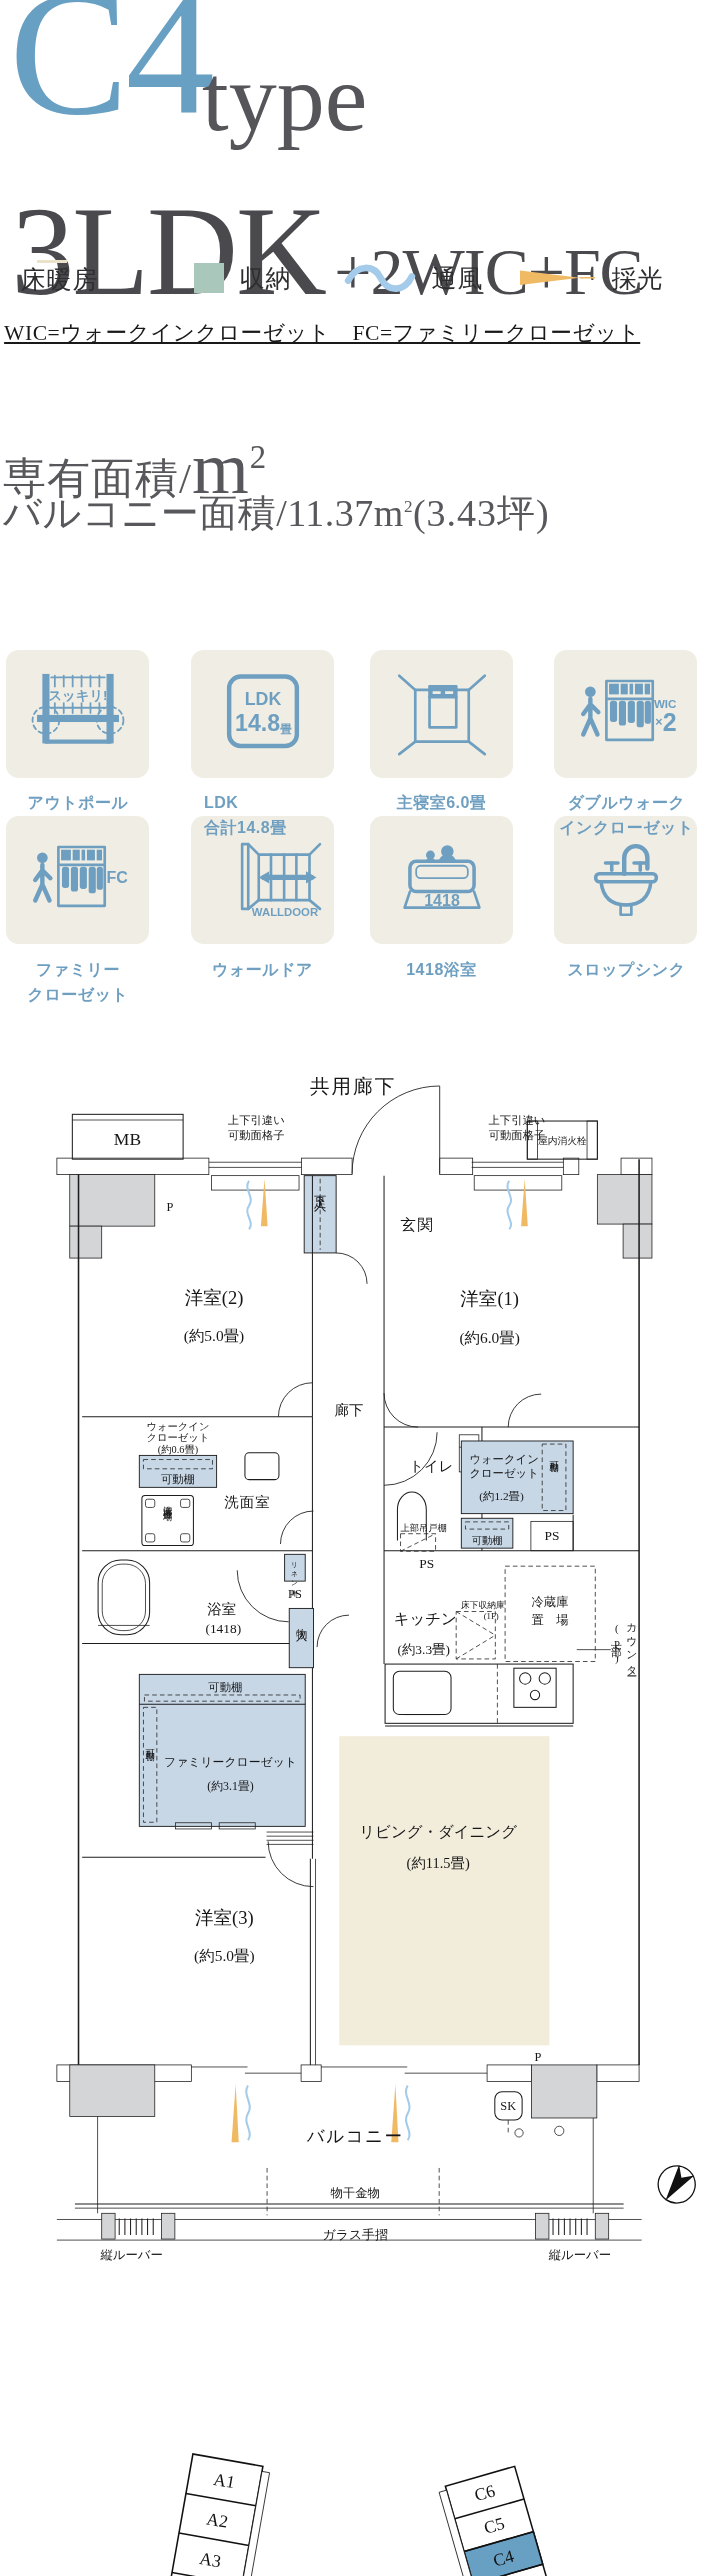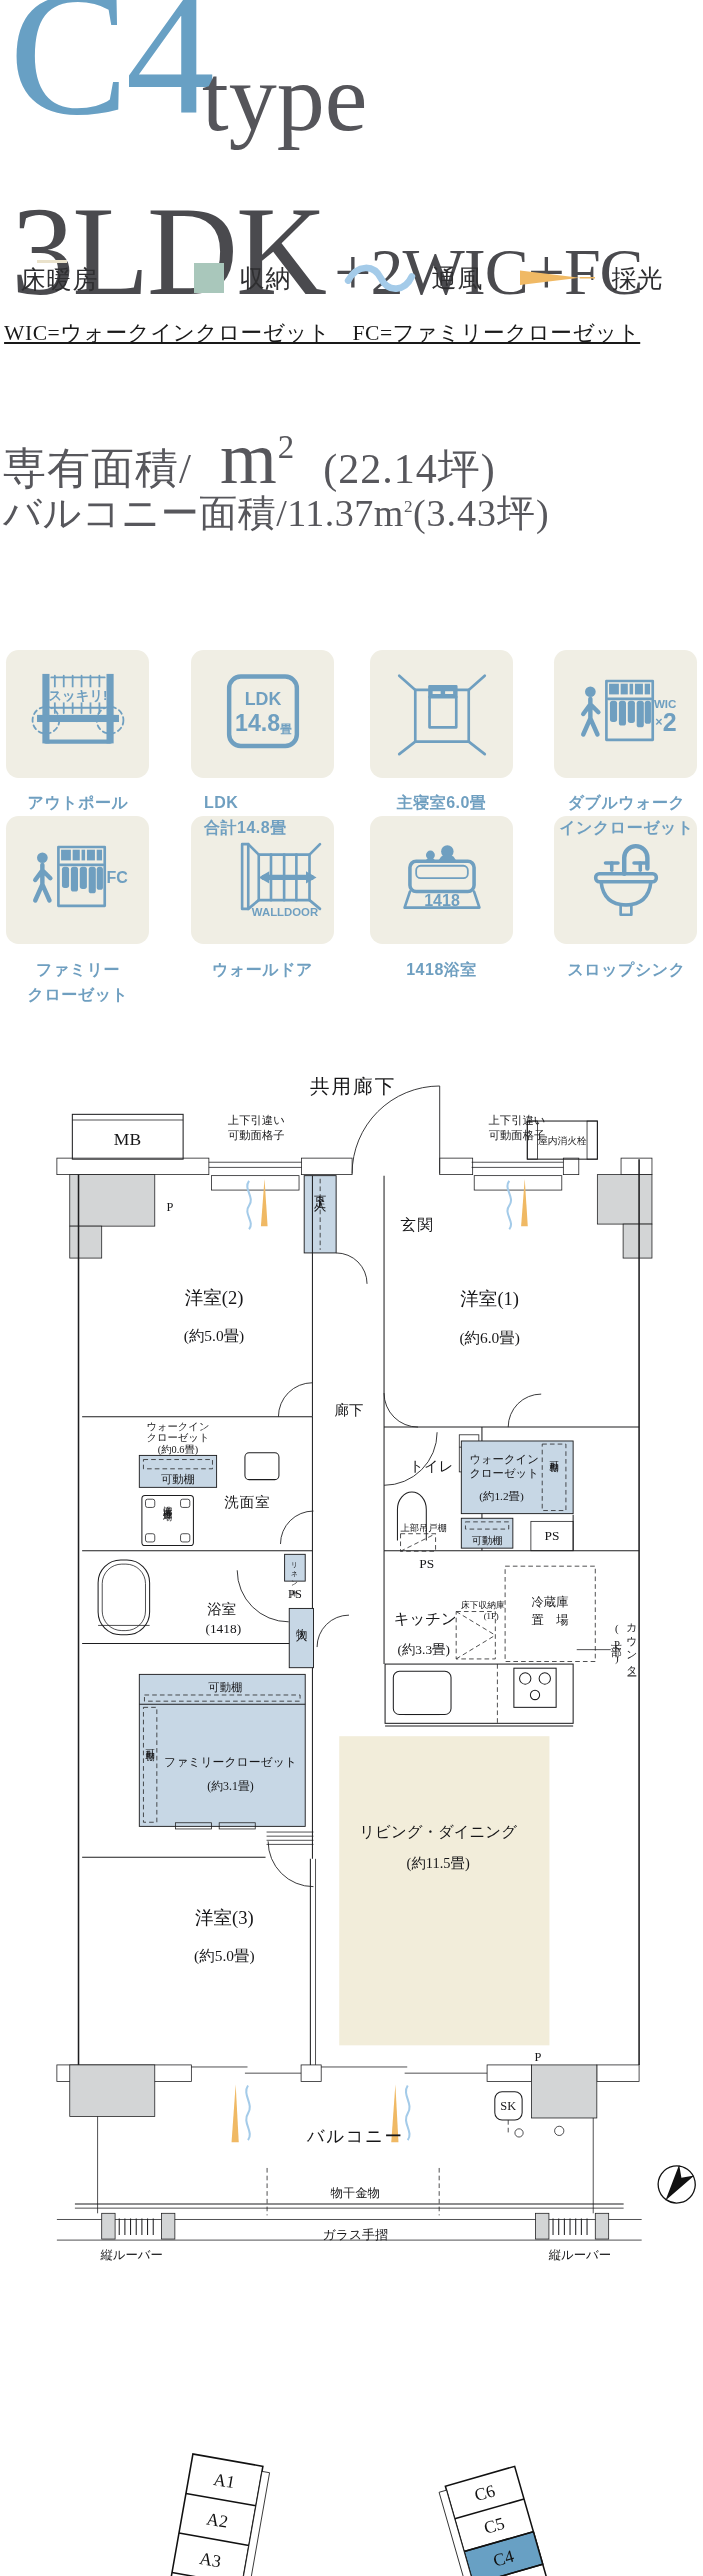--- a/index.html
+++ b/index.html
@@ -18,21 +18,21 @@
   .title-plan{left:11.3px;top:189px;display:flex;align-items:baseline;color:#4a4a4e;}
   .title-plan .main{font-size:126px;line-height:1;letter-spacing:-2.1px;}
   .title-plan .suffix{font-size:66px;line-height:1;margin-left:9.3px;letter-spacing:-1px;}
   
   .legend-item{position:absolute;top:260px;display:flex;align-items:center;height:36px;}
   .legend-item .swatch{width:30px;height:30px;}
   .legend-item .lab{font-size:25px;color:#2e2e30;margin-left:15.5px;letter-spacing:1px;}
   .legend-note{left:4.1px;top:318px;font-size:21.6px;color:#191919;letter-spacing:0.5px;text-decoration:underline;}
   
   .area-line{position:absolute;display:flex;align-items:baseline;color:#57575c;white-space:nowrap;}
-  .area1{left:3.1px;top:417px;gap:28px;}
+  .area1{left:3.1px;top:427px;}
   .area1 .lbl{font-size:43px;letter-spacing:1px;}
   .area1 .val{font-size:73px;letter-spacing:1px;}
   .area2{left:3.1px;top:488px;}
   .area2 .lbl,.area2 .val{font-size:38px;letter-spacing:0.5px;}
   .sqm{font-size:0.62em;}
   .sqm sup{font-size:0.45em;vertical-align:super;}
   .tsubo{font-size:0.58em;letter-spacing:1px;}
   .area1 .tsubo{font-size:42px;}
   .area2 .tsubo{font-size:38px;}
   
@@ -86,21 +86,20 @@
     <polygon points="2,3 118,17 2,31" fill="var(--c-orange)"></polygon>
     <line x1="118" y1="17" x2="148" y2="17" stroke="var(--c-orange)" stroke-width="3"></line>
   </svg>
   <span class="lab">採光</span>
 </div>
 <div class="abs legend-note">WIC=ウォークインクローゼット　FC=ファミリークローゼット</div>
 
 <div class="area-line area1">
   <span class="lbl">専有面積/</span>
   <span class="sqm val"><span>m</span><sup>2</sup></span>
-  <span class="tsubo">(22.14坪)</span>
 </div>
 <div class="area-line area2">
   <span class="lbl">バルコニー面積/</span>
   <span class="val">11.37</span>
   <span class="sqm val"><span>m</span><sup>2</sup></span>
   <span class="tsubo">(3.43坪)</span>
 </div>
 
 <div class="tile" style="left:6.2px;top:650px;">
   <svg class="fic" width="108" height="98" viewBox="0 0 120 110" stroke-width="3">

